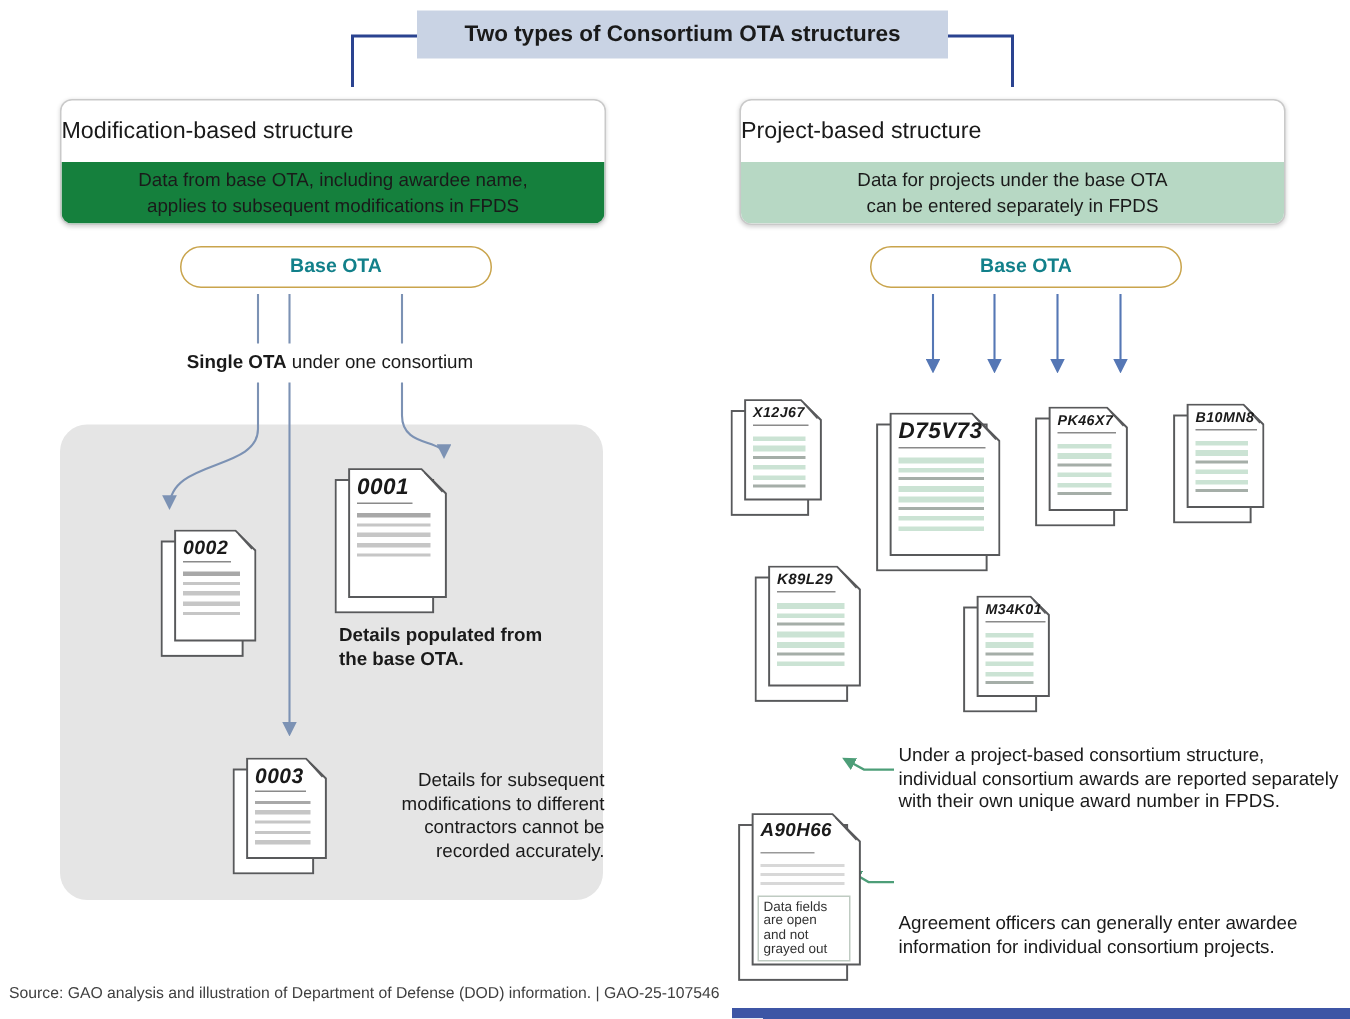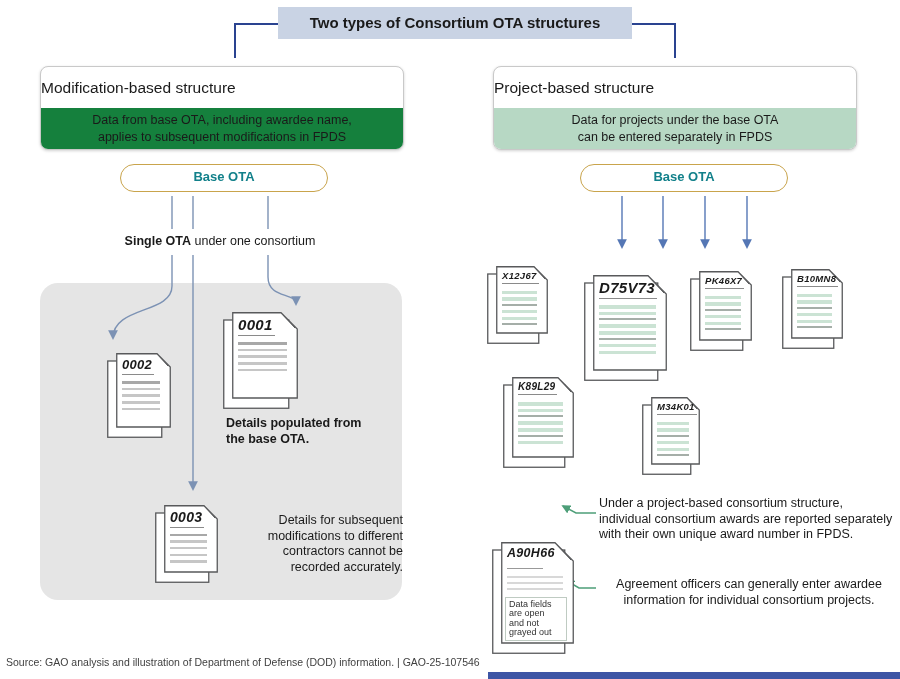--- a/index.html
+++ b/index.html
@@ -253,19 +253,19 @@
       <div class="doc-line" style="left:15px;top:45.7px;width:56px;height:2.5px;background:#D8D8D8;"></div>
       <div class="doc-innerbox" style="left:13px;top:54.800000000000004px;width:54px;">Data fields
 are open
 and not
 grayed out</div>
     </div>
 
   <div class="caption" style="left:599px;top:496px;width:300px;">Under a project-based consortium structure,
 individual consortium awards are reported separately
 with their own unique award number in FPDS.</div>
-  <div class="caption" style="left:599px;top:577px;width:300px;text-align:center;">Agreement officers can generally enter awardee
+  <div class="caption" style="left:599px;top:608px;width:300px;">Agreement officers can generally enter awardee
 information for individual consortium projects.</div>
 
   <div class="source">Source: GAO analysis and illustration of Department of Defense (DOD) information.  |  GAO-25-107546</div>
   <div class="footer-bar"></div>
 
 </div>
 
 </body></html>

